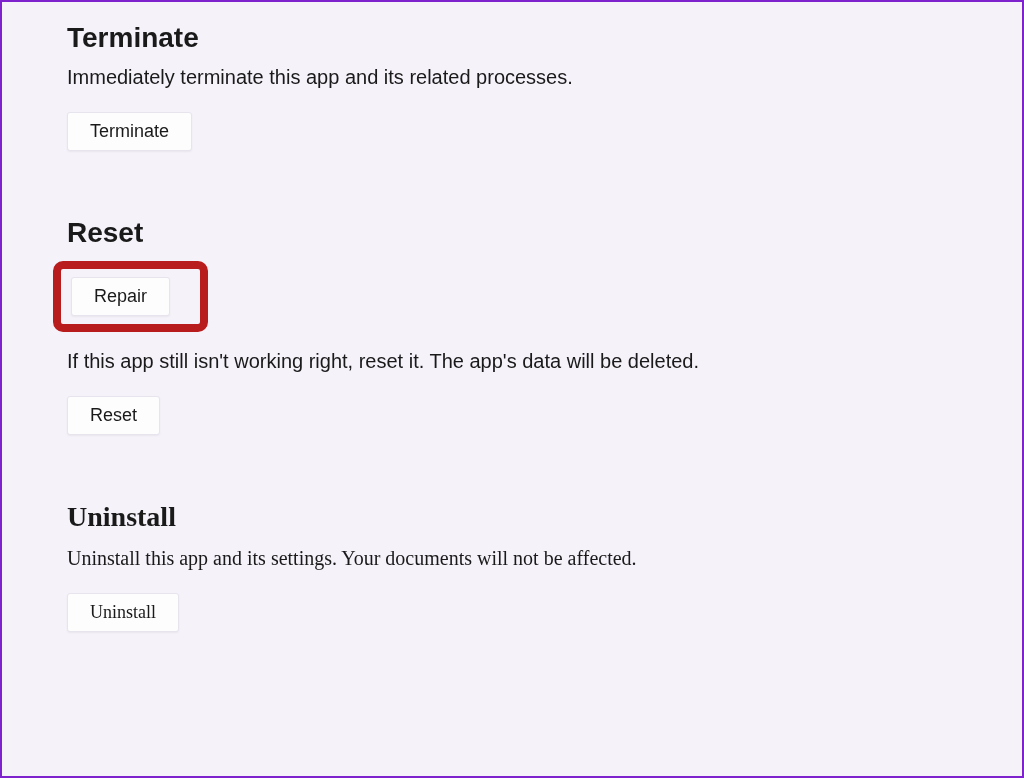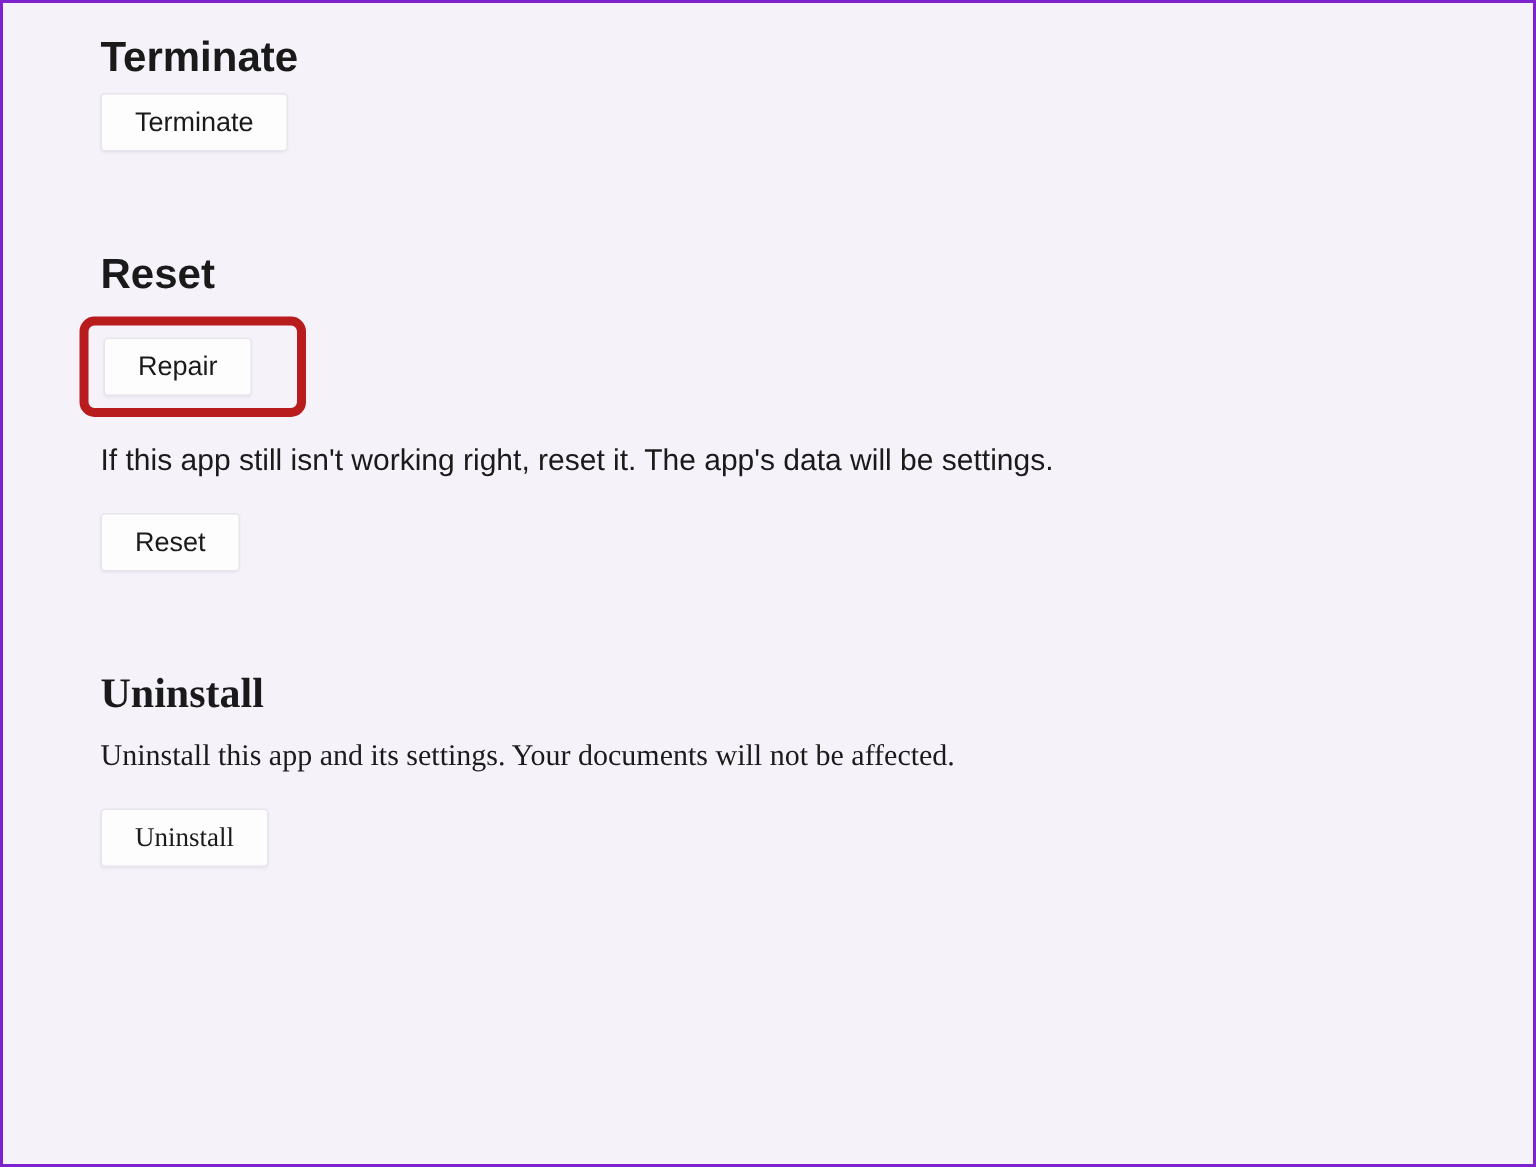--- a/index.html
+++ b/index.html
@@ -47,21 +47,21 @@
       border-radius: 3px;
       padding: 8px 22px;
       font-size: 18px;
       color: #1a1a1a;
       font-family: inherit;
       cursor: pointer;
       box-shadow: 0 1px 2px rgba(0,0,0,0.05);
       margin-bottom: 16px;
     }
     .highlight-box {
-      border: 6px solid #b91c1c;
+      border: 8px solid #b91c1c;
       border-radius: 10px;
       display: inline-block;
       padding: 8px 30px 8px 10px;
       margin-left: -14px;
       margin-bottom: 14px;
     }
     .highlight-box .btn {
       margin-bottom: 0;
     }
     .reset-section .section-title {
@@ -71,29 +71,30 @@
       margin-bottom: 8px;
     }
   </style>
 </head>
 <body>
 
 <div class="content">
 
   <div class="section terminate-section">
     <h2 class="section-title">Terminate</h2>
+    <p class="section-description">Immediately terminate this app and its related processes.</p>
     <button class="btn">Terminate</button>
   </div>
 
   <div class="section reset-section">
     <h2 class="section-title">Reset</h2>
     <div class="highlight-box">
       <button class="btn">Repair</button>
     </div>
-    <p class="section-description">If this app still isn't working right, reset it. The app's data will be settings.</p>
+    <p class="section-description">If this app still isn't working right, reset it. The app's data will be deleted.</p>
     <button class="btn">Reset</button>
   </div>
 
   <div class="section uninstall-section">
     <h2 class="section-title">Uninstall</h2>
     <p class="section-description">Uninstall this app and its settings. Your documents will not be affected.</p>
     <button class="btn">Uninstall</button>
   </div>
 
 </div>

